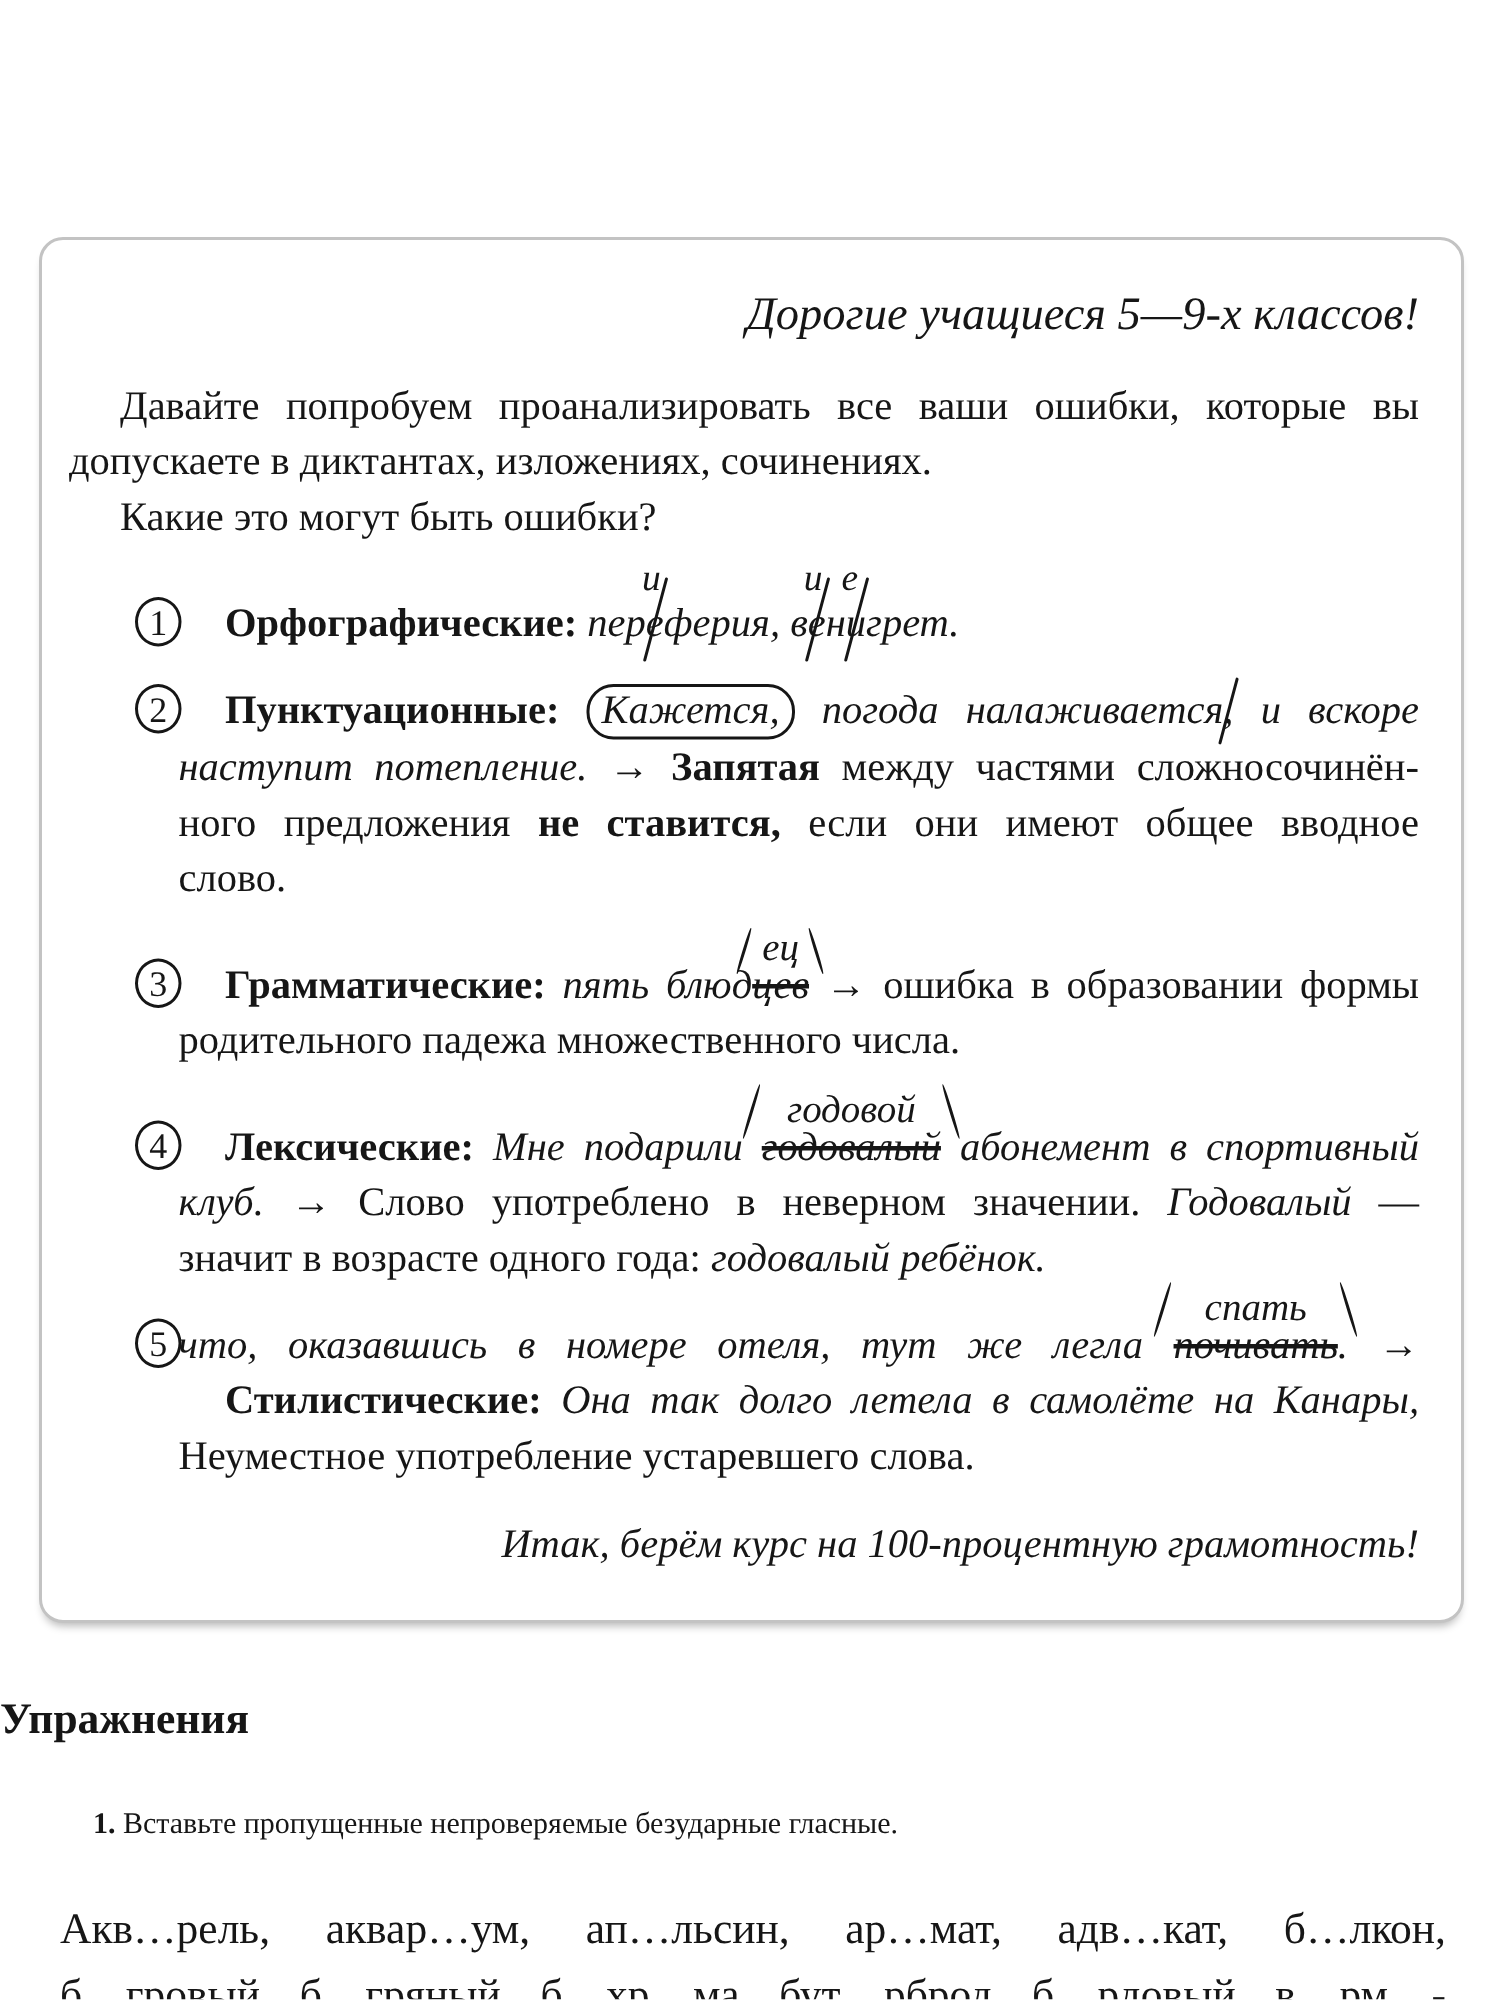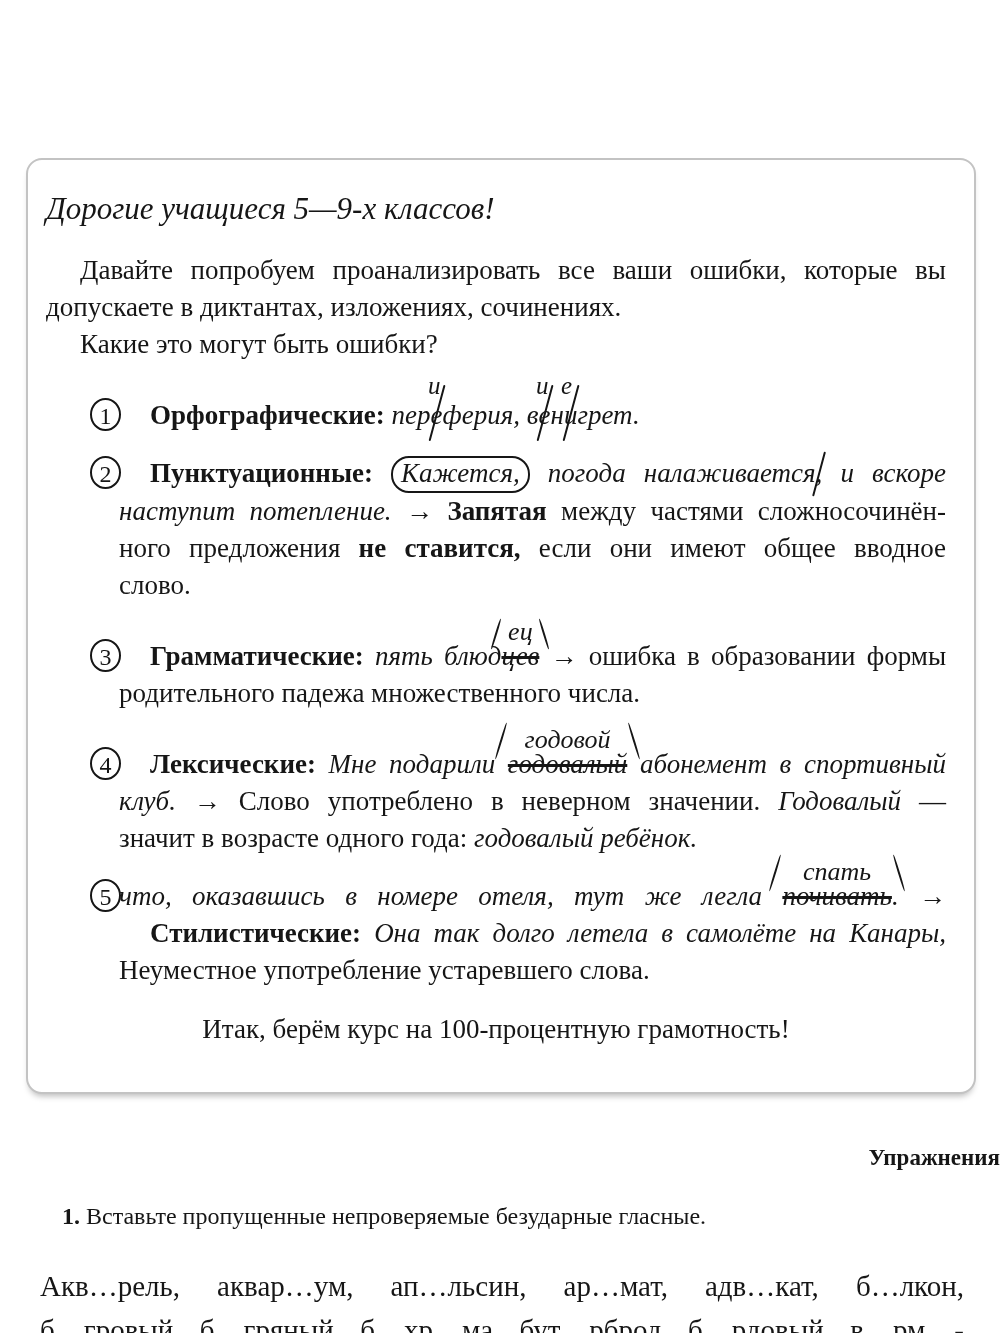--- a/index.html
+++ b/index.html
@@ -20,21 +20,21 @@
     border-radius:16px;
     padding:26px 28px 28px 18px;
     box-shadow:0 5px 6px -3px rgba(0,0,0,.28);
     background:#ffffff;
   }
   .box-title{
     margin:4px 0 24px 0;
     font-size:31px;
     font-weight:400;
     font-style:italic;
-    text-align:left;
+    text-align:right;
     line-height:38px;
   }
   .jline{text-align:justify;text-align-last:justify;}
   .line{text-align:left;}
   .indent{text-indent:34px;}
   
   .item{position:relative;padding-left:73px;}
   .mt-std{margin-top:21px;}
   .mt-sup{margin-top:34px;}
   .ncircle{
@@ -80,30 +80,30 @@
   .fix-sm .fix-mark-l{left:-6px;top:-20px;}
   .fix-sm .fix-mark-r{right:-6px;top:-20px;}
   
   .oval{
     display:inline-block;
     border:2px solid #161616;border-radius:18px;
     padding:0 8px 3px 8px;
     line-height:30px;
   }
   .closing{
-    margin-top:22px;margin-bottom:16px;
-    text-align:center;
+    margin-top:22px;margin-bottom:4px;
+    text-align:right;font-style:italic;
   }
   
   .ex-heading{
     margin:46px 0 0 0;
-    font-size:23px;font-weight:700;
-    text-align:right;line-height:36px;
-  }
-  .task{margin:25px 36px 0 62px;font-size:24px;line-height:31px;}
+    font-size:29px;font-weight:700;
+    text-align:left;line-height:36px;
+  }
+  .task{margin:37px 36px 0 62px;font-size:20px;line-height:31px;}
   .words{margin:32px 36px 0 40px;font-size:29px;line-height:44px;}
   i{font-style:italic;}
   b{font-weight:700;}
 </style>
 </head>
 <body>
 
 <div class="page">
 
   <section class="intro-box">

